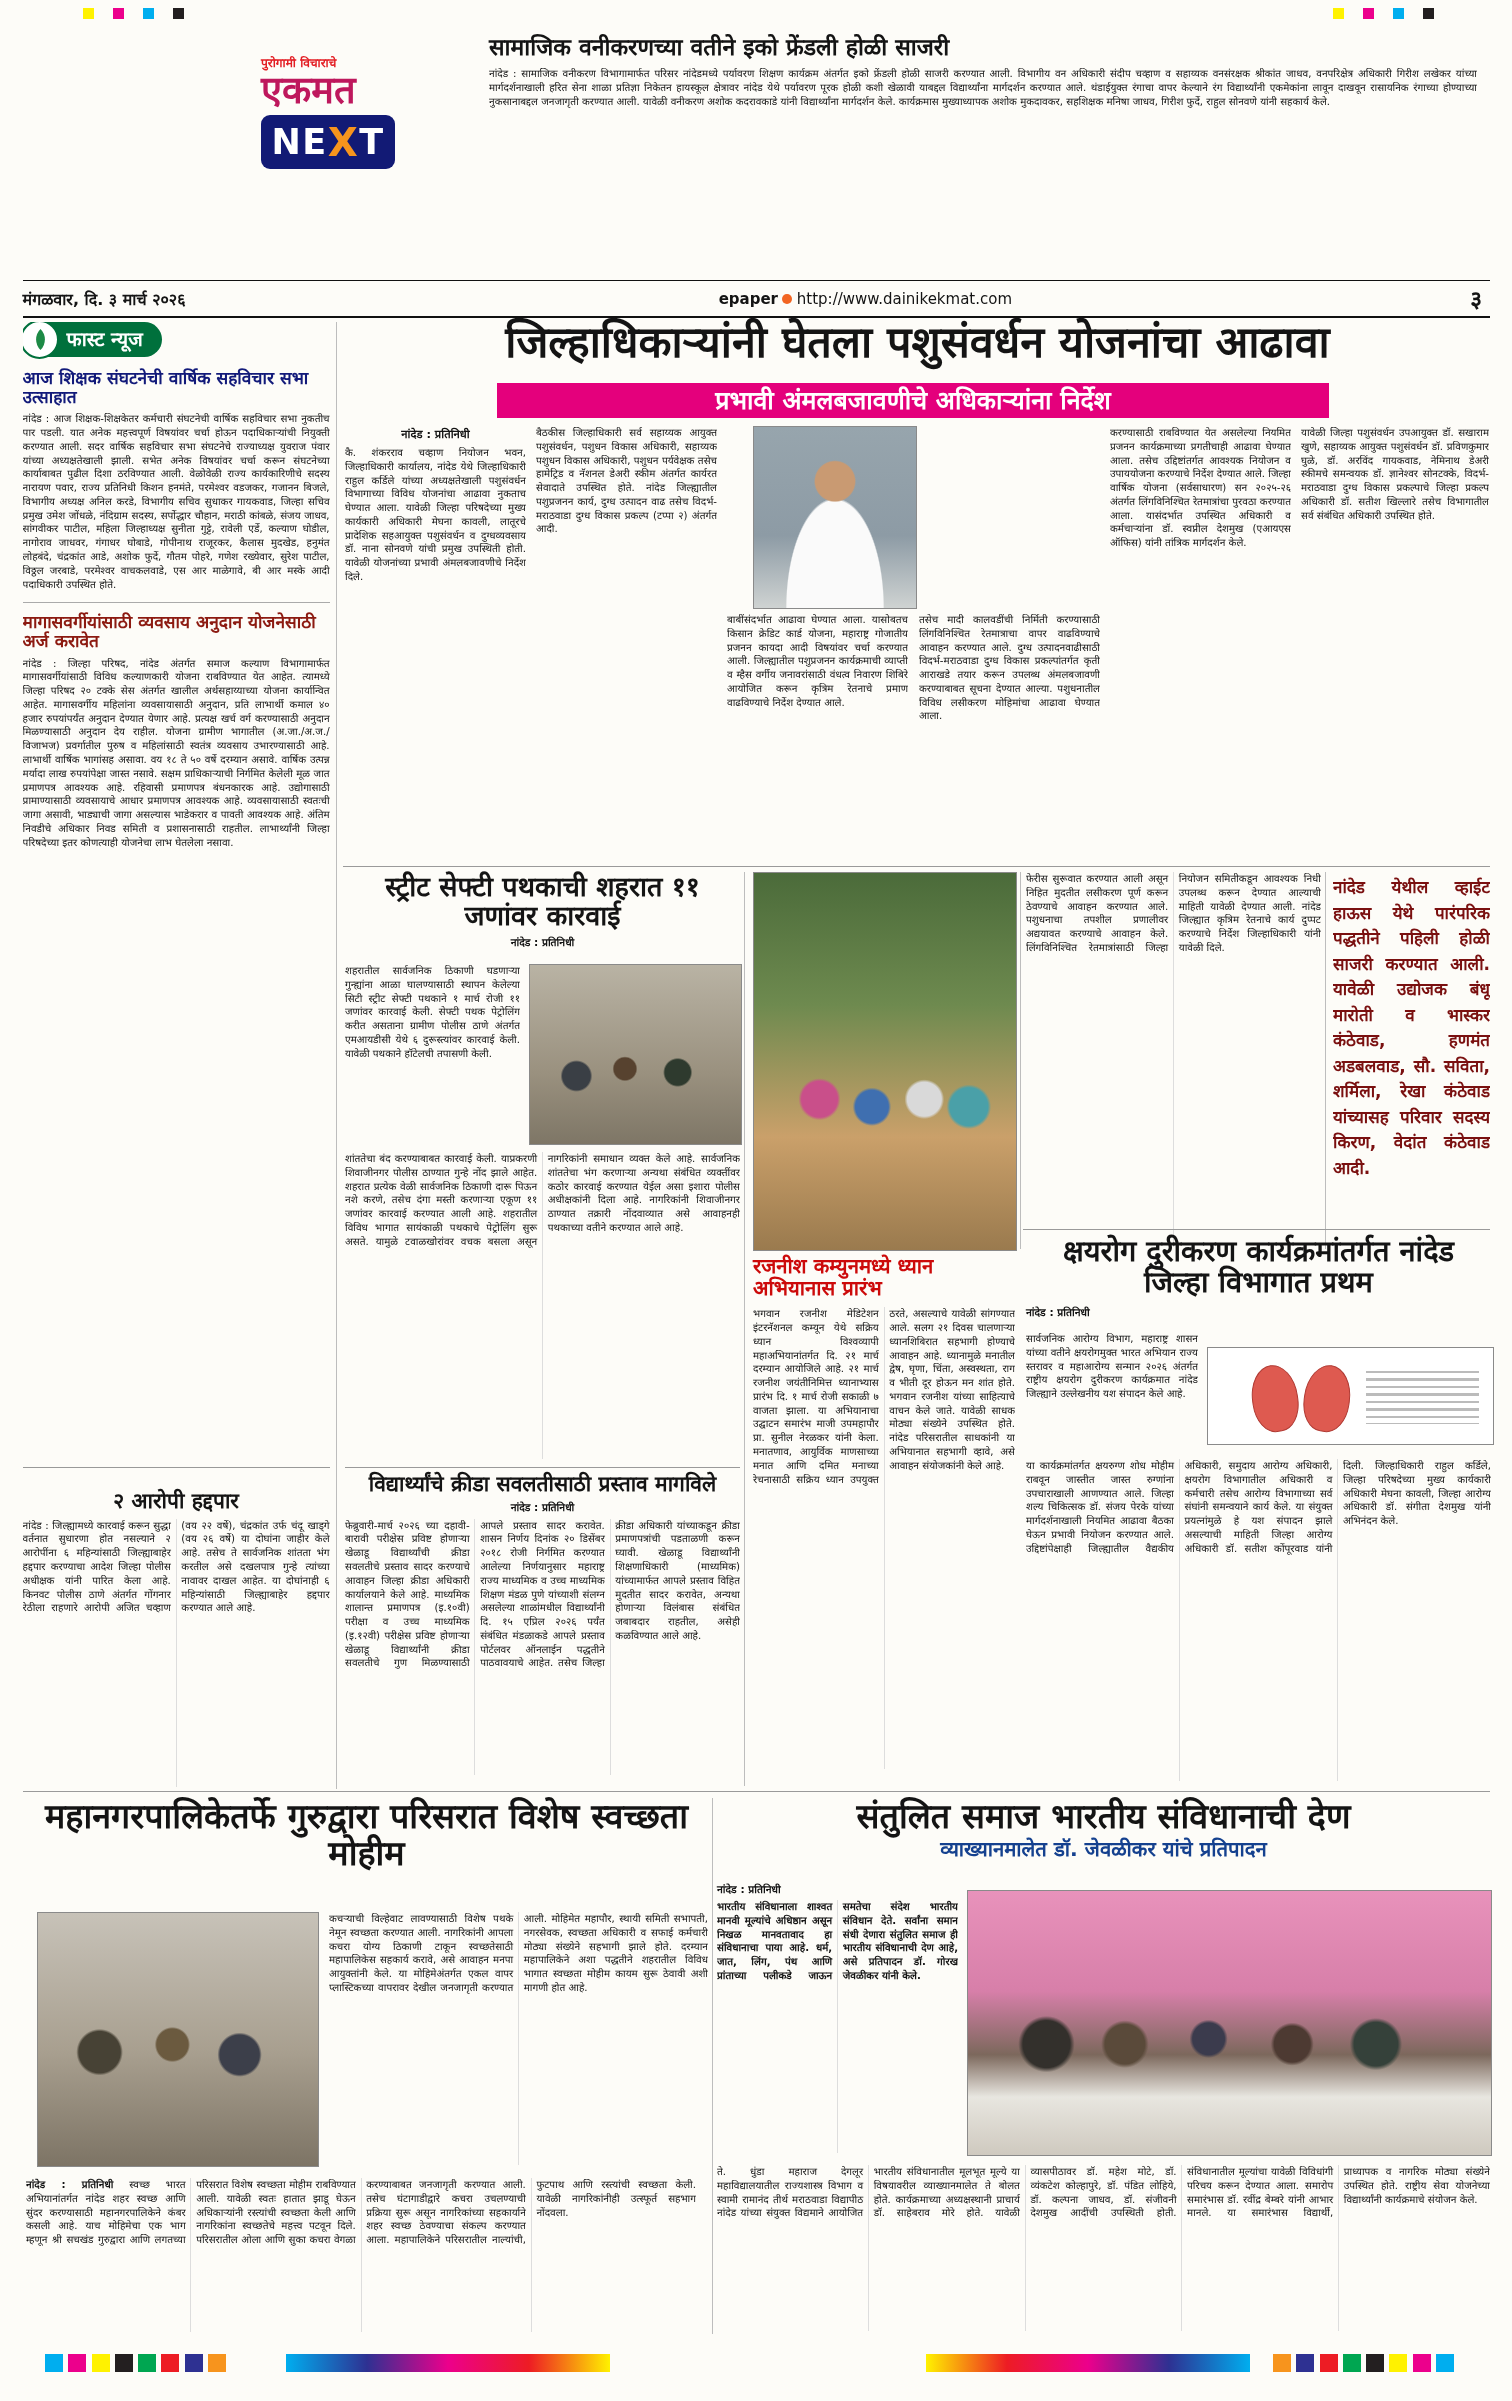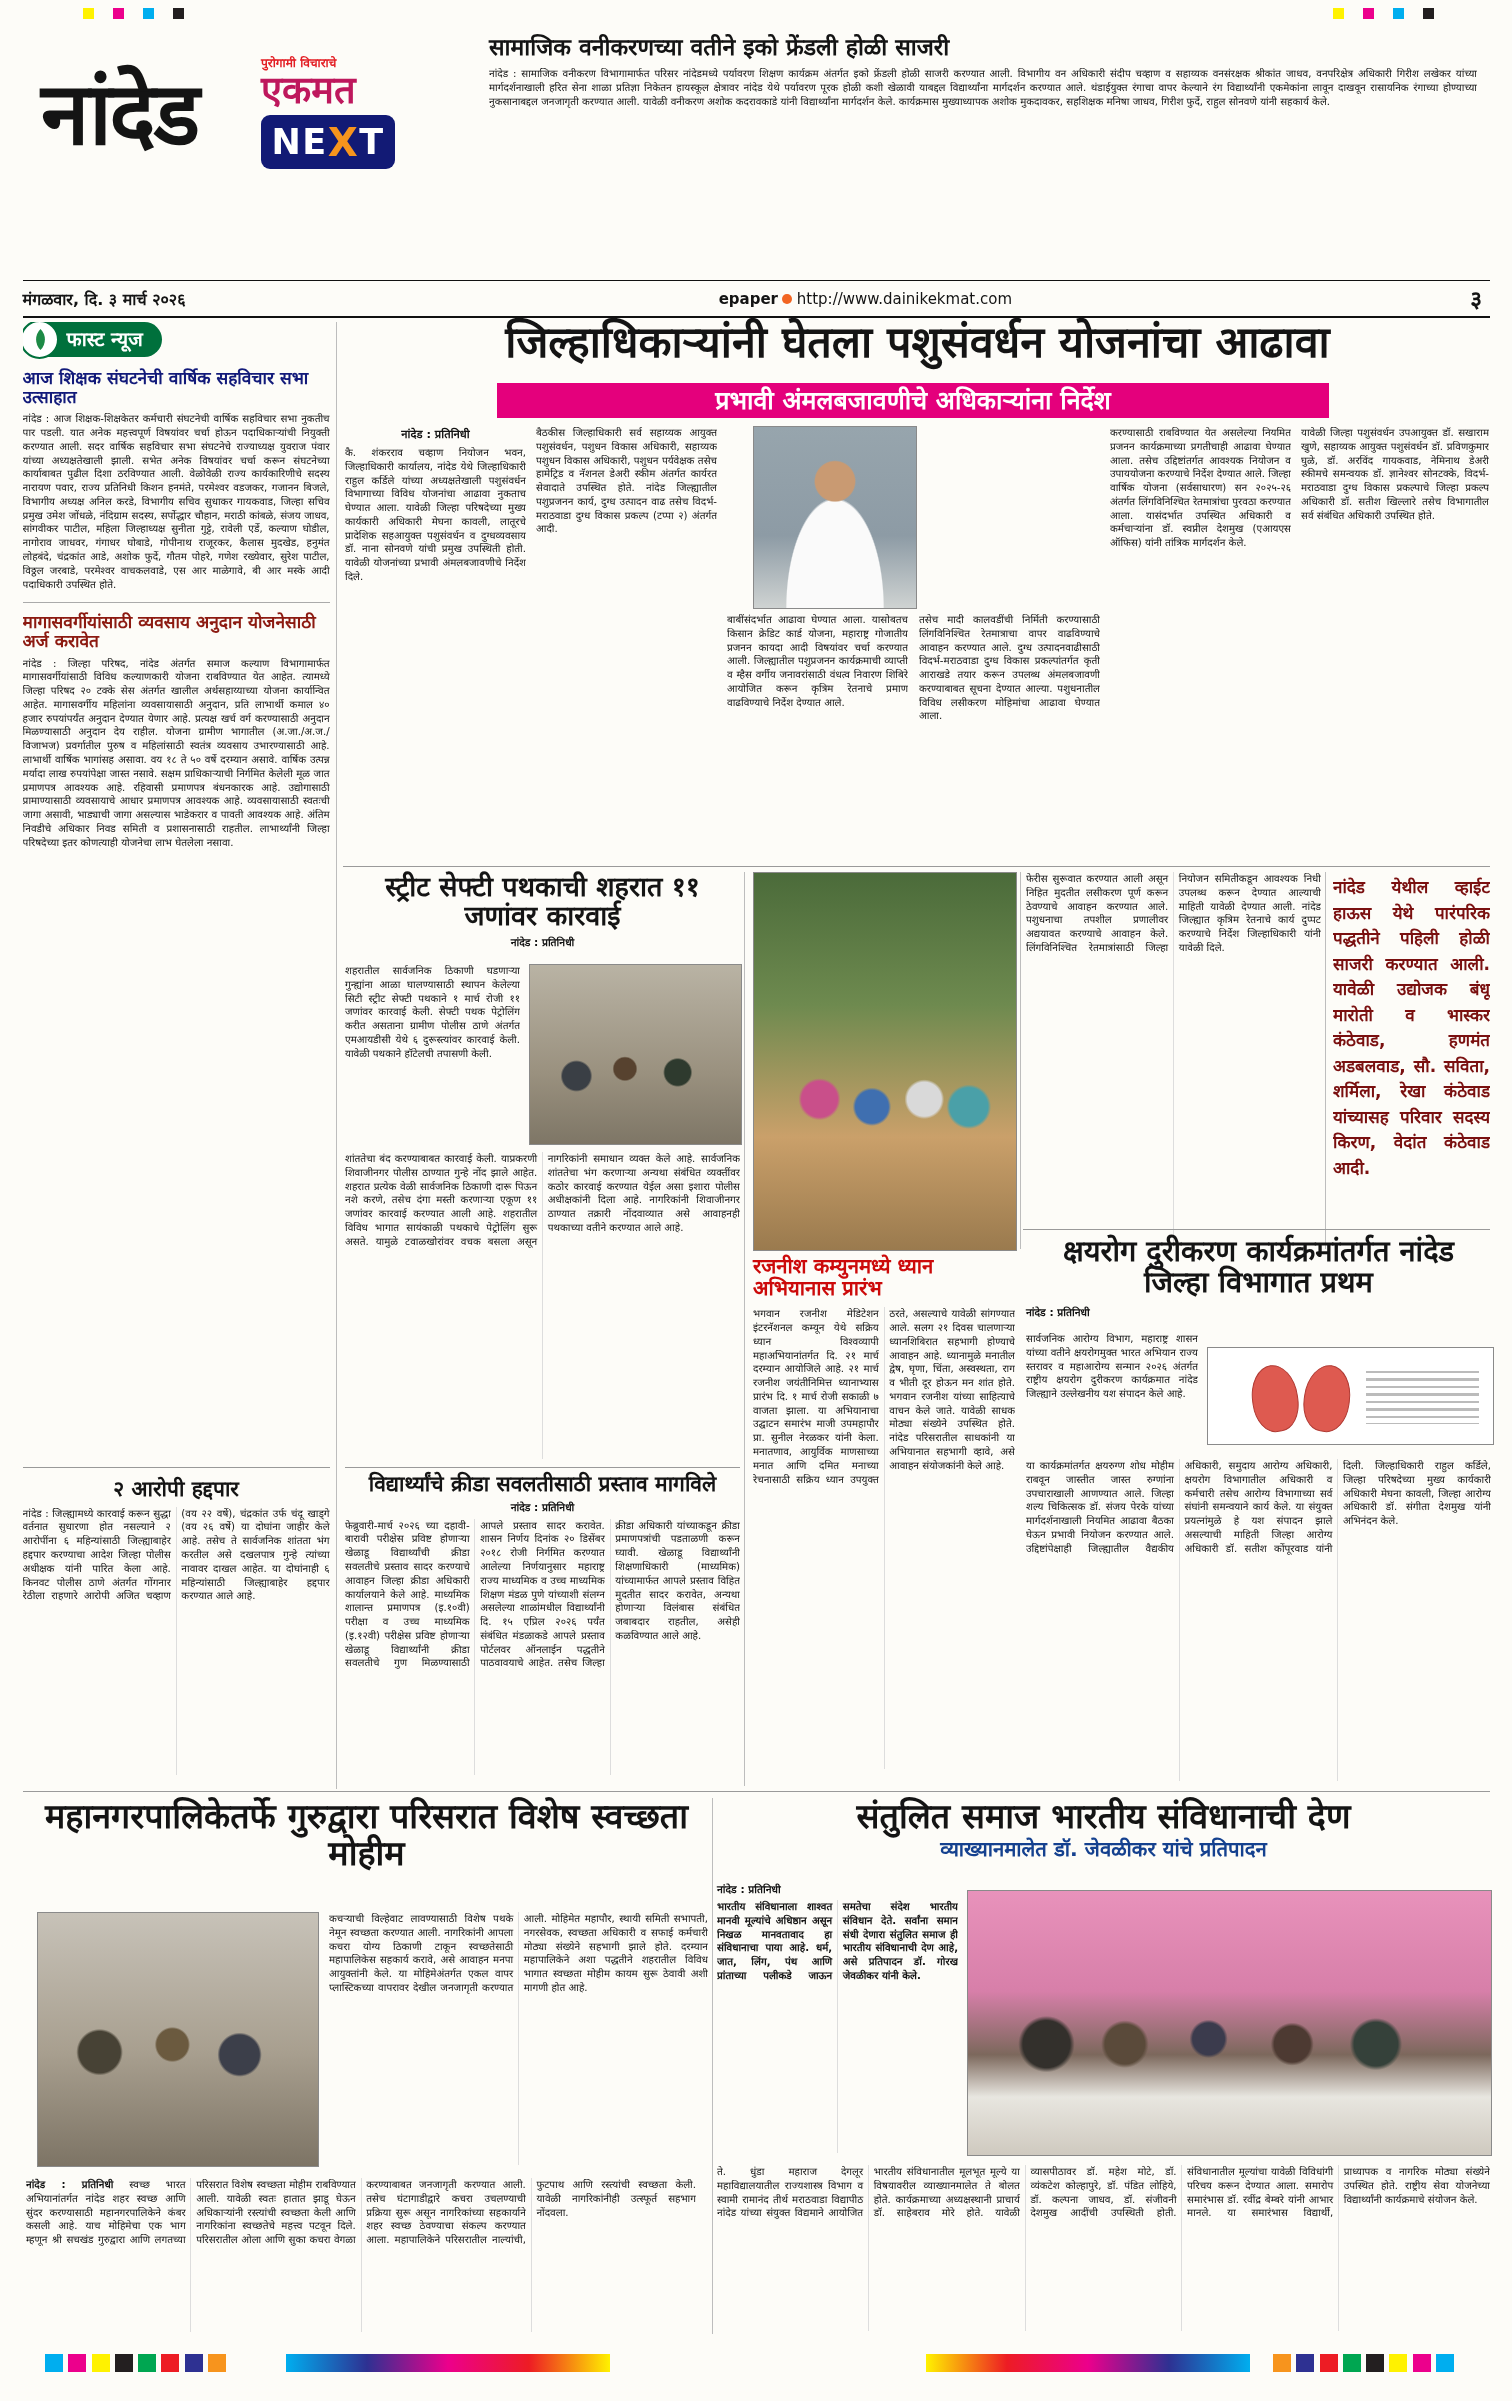--- a/index.html
+++ b/index.html
@@ -41,21 +41,20 @@
   <div class="reg" style="left:83px;top:7.5px;background:#fff200;"></div>
   <div class="reg" style="left:113px;top:7.5px;background:#ec008c;"></div>
   <div class="reg" style="left:143px;top:7.5px;background:#00aeef;"></div>
   <div class="reg" style="left:173px;top:7.5px;background:#231f20;"></div>
   <div class="reg" style="left:1333px;top:7.5px;background:#fff200;"></div>
   <div class="reg" style="left:1363px;top:7.5px;background:#ec008c;"></div>
   <div class="reg" style="left:1393px;top:7.5px;background:#00aeef;"></div>
   <div class="reg" style="left:1423px;top:7.5px;background:#231f20;"></div>
 
   <div class="abs" style="left:41px;top:54px;width:324px;height:143px;">
-    <div class="abs hl" style="left:0;top:13.6px;font-size:87px;letter-spacing:-2.3px;">नांदेड</div>
     <div class="abs" style="left:220px;top:0;width:136px;">
       <div style="color:#e31e24;font-size:12px;font-weight:bold;">पुरोगामी विचाराचे</div>
       <div style="color:#be185d;font-size:38px;font-weight:bold;line-height:1.05;">एकमत</div>
       <div class="nextbox" style="margin-top:4.5px;">
         <span>N</span>
           <span>E</span>
           <span class="x">X</span>
           <span>T</span>
       </div>
     </div>
@@ -83,21 +82,21 @@
         </span>
       <span>फास्ट न्यूज</span>
     </div>
     <div class="hl" style="color:#121a7a;font-size:17.3px;margin:12px 0 6px;">आज शिक्षक संघटनेची वार्षिक सहविचार सभा उत्साहात</div>
     <div class="t13">नांदेड : आज शिक्षक-शिक्षकेतर कर्मचारी संघटनेची वार्षिक सहविचार सभा नुकतीच पार पडली. यात अनेक महत्त्वपूर्ण विषयांवर चर्चा होऊन पदाधिकाऱ्यांची नियुक्ती करण्यात आली. सदर वार्षिक सहविचार सभा संघटनेचे राज्याध्यक्ष युवराज पंवार यांच्या अध्यक्षतेखाली झाली. सभेत अनेक विषयांवर चर्चा करून संघटनेच्या कार्याबाबत पुढील दिशा ठरविण्यात आली. वेळोवेळी राज्य कार्यकारिणीचे सदस्य नारायण पवार, राज्य प्रतिनिधी किशन हनमंते, परमेश्वर वडजकर, गजानन बिजले, विभागीय अध्यक्ष अनिल करडे, विभागीय सचिव सुधाकर गायकवाड, जिल्हा सचिव प्रमुख उमेश जोंधळे, नंदिग्राम सदस्य, सर्पोद्धार चौहान, मराठी कांबळे, संजय जाधव, सांगवीकर पाटील, महिला जिल्हाध्यक्ष सुनीता गुट्टे, रावेली एर्डे, कल्याण घोडील, नागोराव जाधवर, गंगाधर घोबाडे, गोपीनाथ राजूरकर, कैलास मुदखेड, हनुमंत लोहबंदे, चंद्रकांत आडे, अशोक फुर्दे, गौतम पोहरे, गणेश रख्येवार, सुरेश पाटील, विठ्ठल जरबाडे, परमेश्वर वाचकलवाडे, एस आर माळेगावे, बी आर मस्के आदी पदाधिकारी उपस्थित होते.</div>
     <div style="border-top:0.8px solid #aaa;margin:10.5px 0;"></div>
     <div class="hl" style="color:#8c1a11;font-size:17.3px;margin:0 0 6px;">मागासवर्गीयांसाठी व्यवसाय अनुदान योजनेसाठी अर्ज करावेत</div>
     <div class="t13">नांदेड : जिल्हा परिषद, नांदेड अंतर्गत समाज कल्याण विभागामार्फत मागासवर्गीयांसाठी विविध कल्याणकारी योजना राबविण्यात येत आहेत. त्यामध्ये जिल्हा परिषद २० टक्के सेस अंतर्गत खालील अर्थसहाय्याच्या योजना कार्यान्वित आहेत. मागासवर्गीय महिलांना व्यवसायासाठी अनुदान, प्रति लाभार्थी कमाल ४० हजार रुपयांपर्यंत अनुदान देण्यात येणार आहे. प्रत्यक्ष खर्च वर्ग करण्यासाठी अनुदान मिळण्यासाठी अनुदान देय राहील. योजना ग्रामीण भागातील (अ.जा./अ.ज./विजाभज) प्रवर्गातील पुरुष व महिलांसाठी स्वतंत्र व्यवसाय उभारण्यासाठी आहे. लाभार्थी वार्षिक भागांसह असावा. वय १८ ते ५० वर्षे दरम्यान असावे. वार्षिक उत्पन्न मर्यादा लाख रुपयांपेक्षा जास्त नसावे. सक्षम प्राधिकाऱ्याची निर्गमित केलेली मूळ जात प्रमाणपत्र आवश्यक आहे. रहिवासी प्रमाणपत्र बंधनकारक आहे. उद्योगासाठी प्रामाण्यासाठी व्यवसायाचे आधार प्रमाणपत्र आवश्यक आहे. व्यवसायासाठी स्वतःची जागा असावी, भाड्याची जागा असल्यास भाडेकरार व पावती आवश्यक आहे. अंतिम निवडीचे अधिकार निवड समिती व प्रशासनासाठी राहतील. लाभार्थ्यांनी जिल्हा परिषदेच्या इतर कोणत्याही योजनेचा लाभ घेतलेला नसावा.</div>
   </div>
 
-  <div class="abs" style="left:22.6px;top:1467px;width:307px;height:319px;border-top:0.8px solid #999;padding-top:10px;">
+  <div class="abs" style="left:22.6px;top:1467px;width:307px;height:319px;border-top:0.8px solid #999;padding-top:22px;">
     <div class="hl c" style="font-size:21px;margin-bottom:6px;">२ आरोपी हद्दपार</div>
     <div class="t13 cols2" style="height:268px;">नांदेड : जिल्ह्यामध्ये कारवाई करून सुद्धा वर्तनात सुधारणा होत नसल्याने २ आरोपींना ६ महिन्यांसाठी जिल्ह्याबाहेर हद्दपार करण्याचा आदेश जिल्हा पोलीस अधीक्षक यांनी पारित केला आहे. किनवट पोलीस ठाणे अंतर्गत गोंगनार रेठीला राहणारे आरोपी अजित चव्हाण (वय २२ वर्षे), चंद्रकांत उर्फ चंदू खाड्गे (वय २६ वर्षे) या दोघांना जाहीर केले आहे. तसेच ते सार्वजनिक शांतता भंग करतील असे दखलपात्र गुन्हे त्यांच्या नावावर दाखल आहेत. या दोघांनाही ६ महिन्यांसाठी जिल्ह्याबाहेर हद्दपार करण्यात आले आहे.</div>
   </div>
 
   <div class="abs hl c" style="left:345px;top:319px;width:1145px;font-size:43px;">जिल्हाधिकाऱ्यांनी घेतला पशुसंवर्धन योजनांचा आढावा</div>
   <div class="abs banner" style="left:497px;top:383px;width:832px;height:35px;line-height:35px;font-size:25px;">प्रभावी अंमलबजावणीचे अधिकाऱ्यांना निर्देश</div>
 
   <div class="abs b c" style="left:345px;top:426px;width:181px;font-size:11.3px;">नांदेड : प्रतिनिधी</div>
   <div class="abs t13" style="left:345px;top:446px;width:181px;height:417px;">कै. शंकरराव चव्हाण नियोजन भवन, जिल्हाधिकारी कार्यालय, नांदेड येथे जिल्हाधिकारी राहुल कर्डिले यांच्या अध्यक्षतेखाली पशुसंवर्धन विभागाच्या विविध योजनांचा आढावा नुकताच घेण्यात आला. यावेळी जिल्हा परिषदेच्या मुख्य कार्यकारी अधिकारी मेघना कावली, लातूरचे प्रादेशिक सहआयुक्त पशुसंवर्धन व दुग्धव्यवसाय डॉ. नाना सोनवणे यांची प्रमुख उपस्थिती होती. यावेळी योजनांच्या प्रभावी अंमलबजावणीचे निर्देश दिले.</div>
   <div class="abs t13" style="left:536px;top:426px;width:181px;height:437px;">बैठकीस जिल्हाधिकारी सर्व सहाय्यक आयुक्त पशुसंवर्धन, पशुधन विकास अधिकारी, सहाय्यक पशुधन विकास अधिकारी, पशुधन पर्यवेक्षक तसेच हामेट्रिड व नॅशनल डेअरी स्कीम अंतर्गत कार्यरत सेवादाते उपस्थित होते. नांदेड जिल्ह्यातील पशुप्रजनन कार्य, दुग्ध उत्पादन वाढ तसेच विदर्भ-मराठवाडा दुग्ध विकास प्रकल्प (टप्पा २) अंतर्गत आदी.</div>

